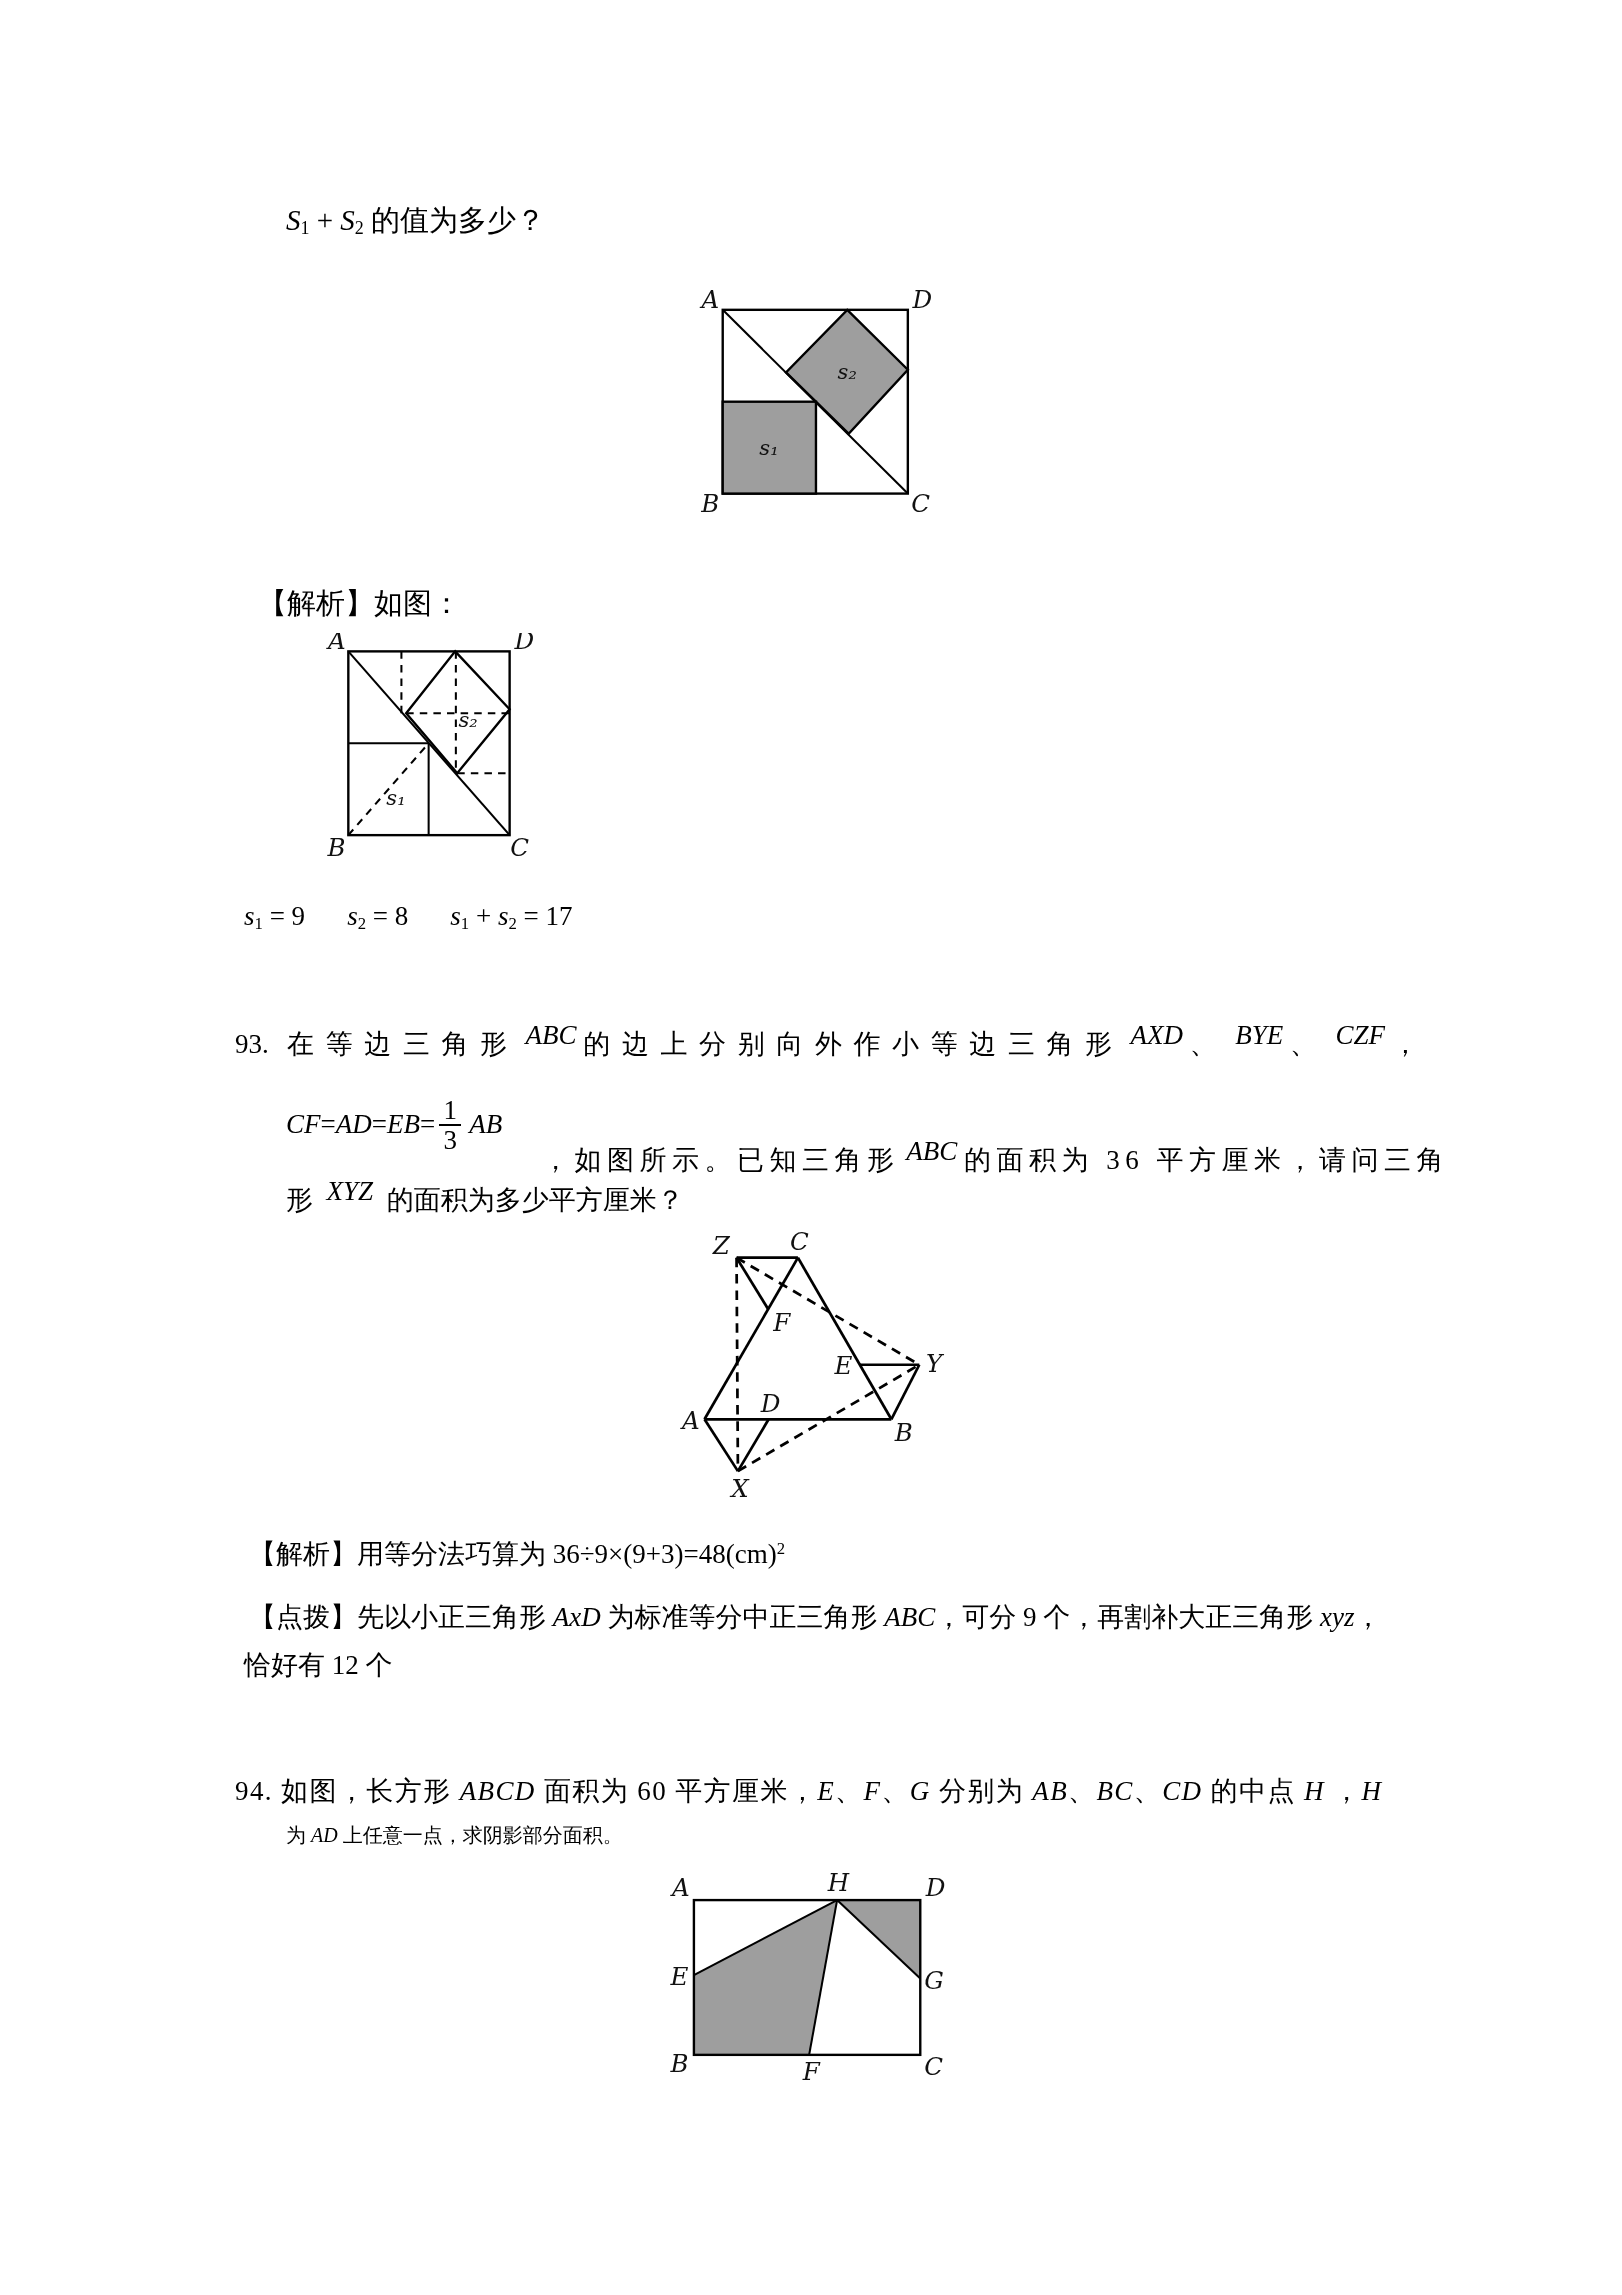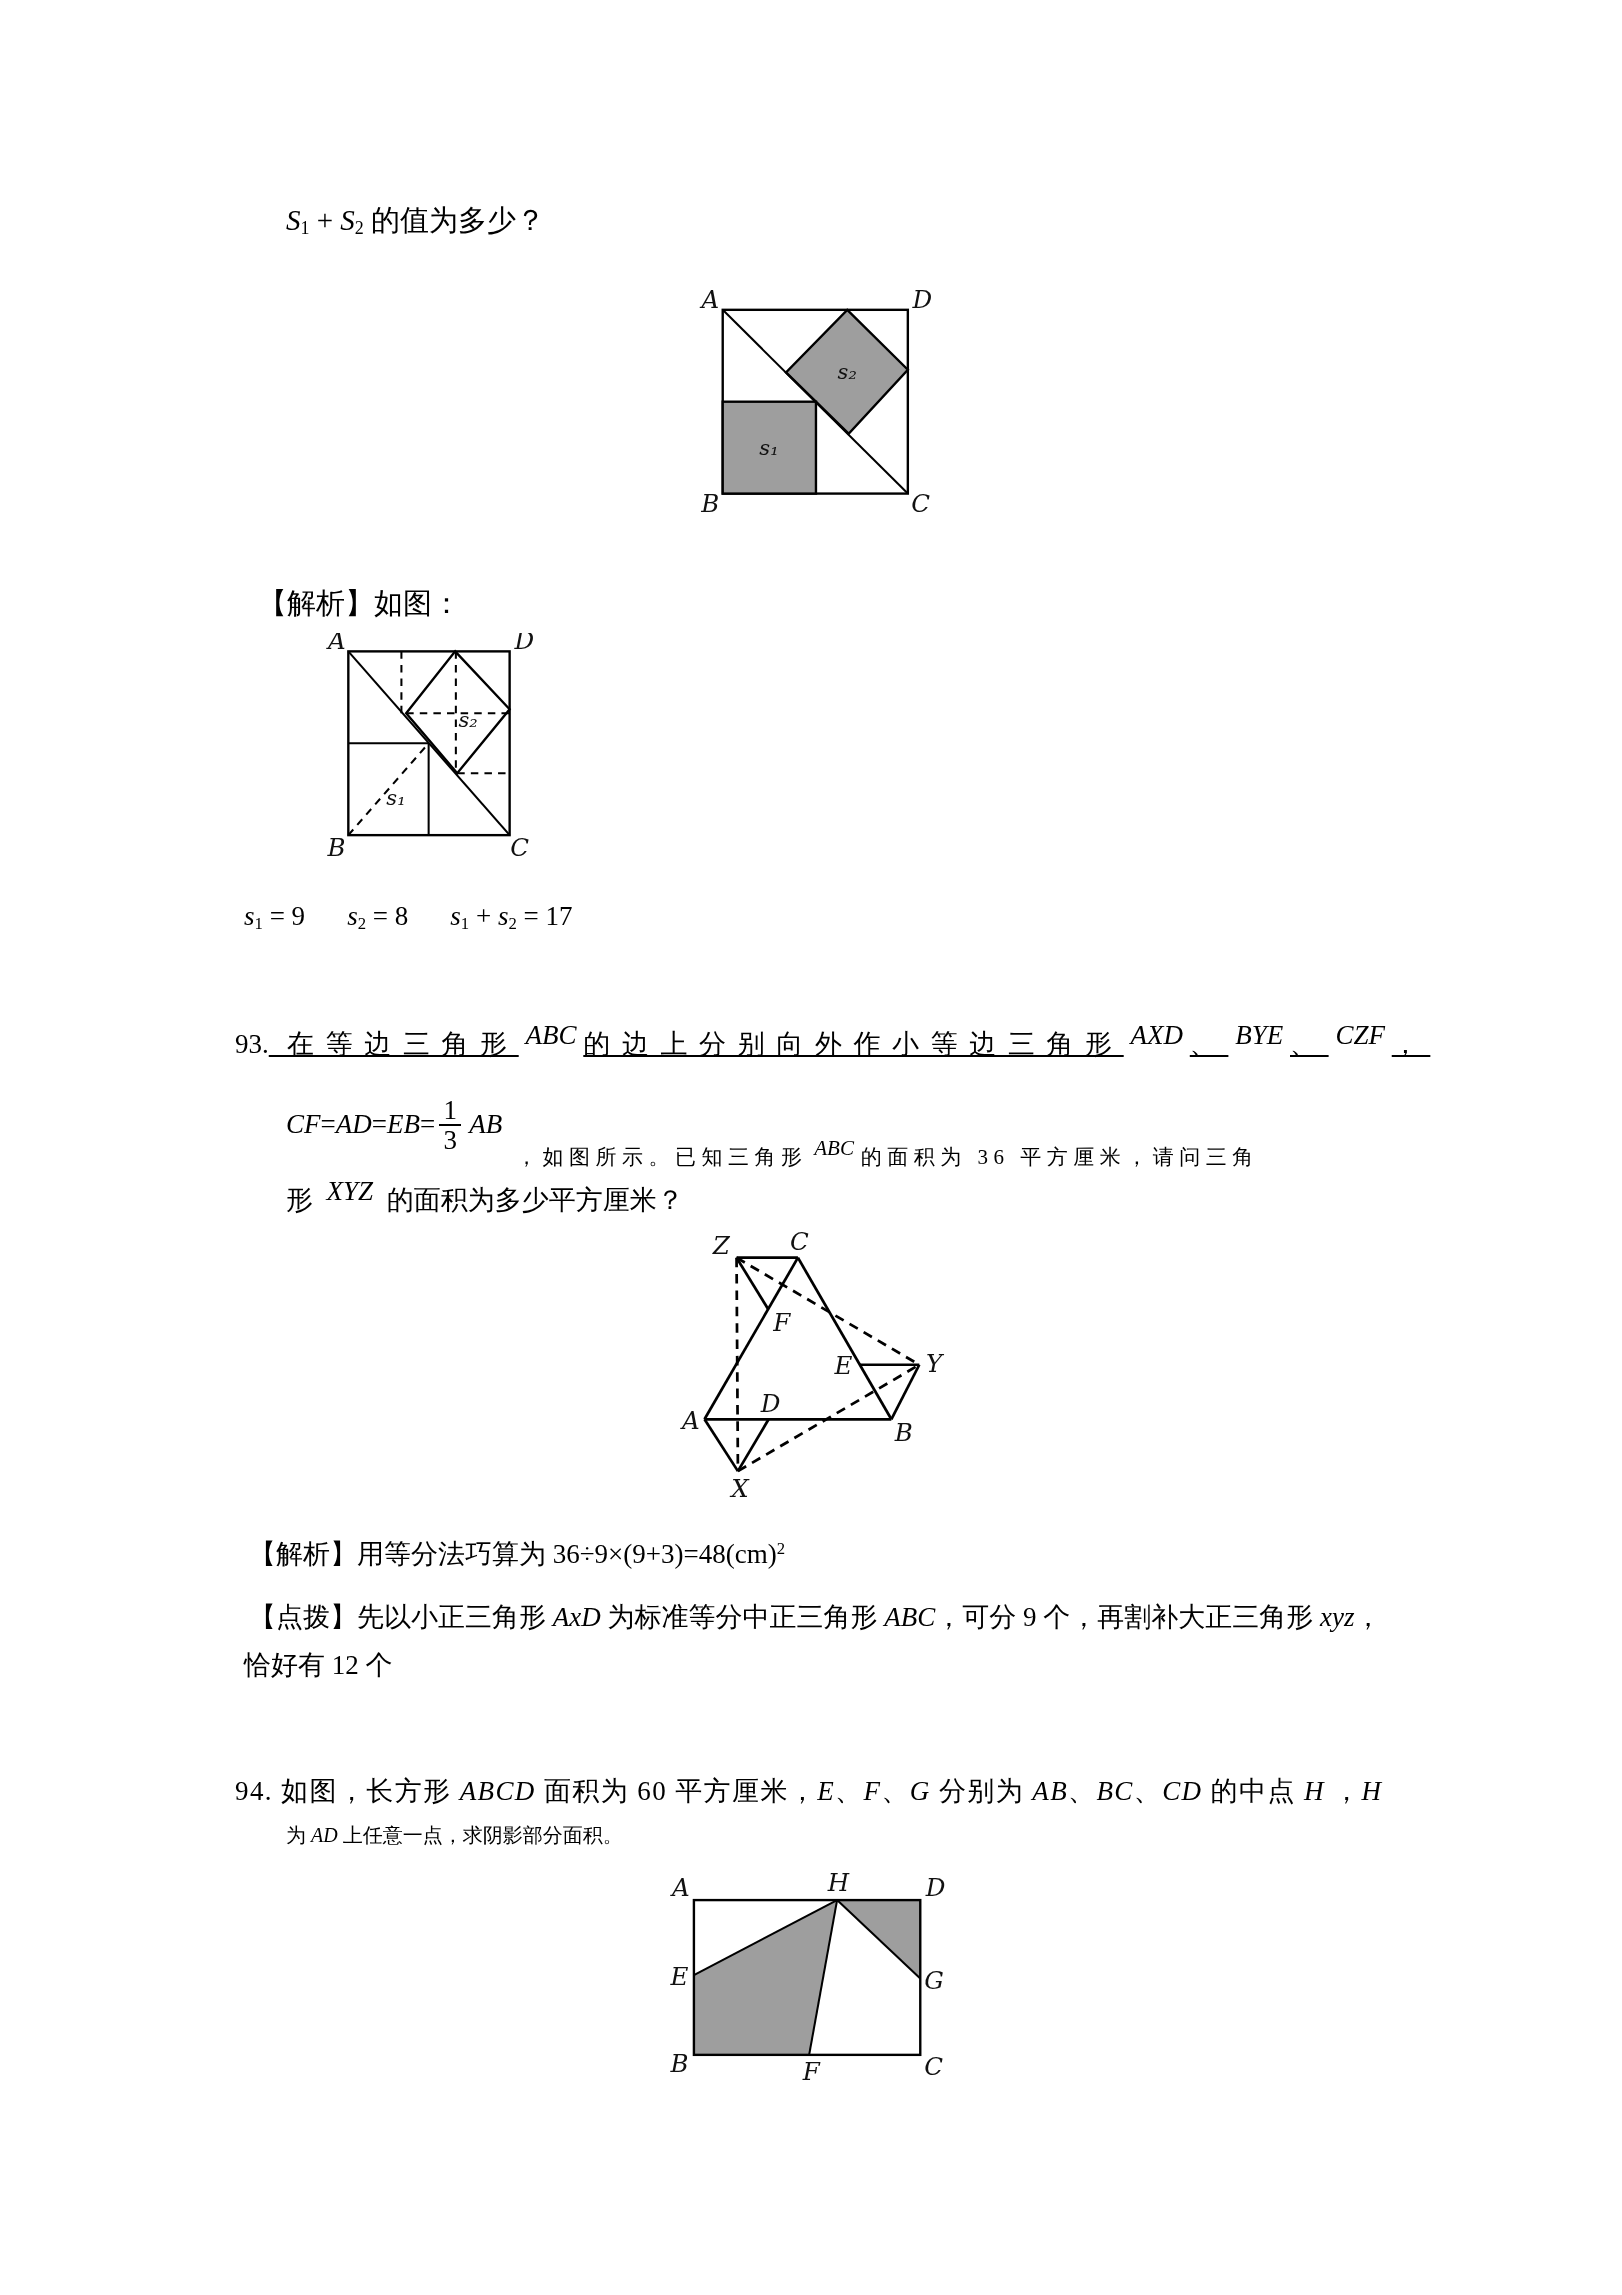--- a/index.html
+++ b/index.html
@@ -1,20 +1,20 @@
 <!DOCTYPE html>
 <html style="font-size:11px"><head>
 <meta charset="utf-8">
 <style>
   html,body{margin:0;padding:0;background:#ffffff;}
   .page{position:relative;width:1623px;height:2295px;background:#ffffff;overflow:hidden;
         font-family:"Liberation Serif","DejaVu Serif",serif;color:#000;}
   .tblock{position:absolute;white-space:nowrap;line-height:1.25;}
   .seg-cn{}
-  .seg-cnj{letter-spacing:11.6px;text-decoration:underline;}
+  .seg-cnj{letter-spacing:11.6px;}
   .seg-cnj2{letter-spacing:5.5px;}
   .seg-rm{}
   .seg-it{font-style:italic;}
   .seg-itup{font-style:italic;position:relative;top:-9.5px;margin:0 6.8px;}
   .seg-sub{font-size:0.62em;vertical-align:-0.25em;}
   .seg-sup{font-size:0.62em;vertical-align:0.55em;}
   .seg-gap{display:inline-block;width:42px;}
   .seg-frac{display:inline-flex;flex-direction:column;align-items:center;vertical-align:middle;
             line-height:1.05;margin:0 8.2px 0 4.1px;}
   .frac-num{border-bottom:2px solid #000;padding:0 4.1px;}
@@ -86,21 +86,21 @@
       <span class="seg-it">AD</span>
       <span class="seg-rm"> = </span>
       <span class="seg-it">EB</span>
       <span class="seg-rm"> = </span>
       <span class="seg-frac">
         <span class="frac-num">1</span>
         <span class="frac-den">3</span>
       </span>
       <span class="seg-it">AB</span>
     </div>
-  <div class="tblock" style="left:516px;top:1144px;font-size:21px"><span class="seg-cnj2">，如图所示。已知三角形</span><span class="seg-itup">ABC</span><span class="seg-cnj2">的面积为 36 平方厘米，请问三角</span></div>
+  <div class="tblock" style="left:542px;top:1144px;font-size:27px"><span class="seg-cnj2">，如图所示。已知三角形</span><span class="seg-itup">ABC</span><span class="seg-cnj2">的面积为 36 平方厘米，请问三角</span></div>
   <div class="tblock" style="left:286px;top:1184px;font-size:27px"><span class="seg-cn">形 </span><span class="seg-itup">XYZ</span><span class="seg-cn"> 的面积为多少平方厘米？</span></div>
 
   <svg class="fig" style="left:675px;top:1227px" width="297" height="283" viewBox="0 0 435 415">
     <line x1="43" y1="282" x2="317" y2="282" class="ln4"></line>
     <line x1="43" y1="282" x2="180" y2="45" class="ln4"></line>
     <line x1="317" y1="282" x2="180" y2="45" class="ln4"></line>
     <line x1="90" y1="45" x2="180" y2="45" class="ln4"></line>
     <line x1="90" y1="45" x2="136" y2="120" class="ln4"></line>
     <line x1="43" y1="282" x2="92" y2="358" class="ln4"></line>
     <line x1="92" y1="358" x2="137" y2="282" class="ln4"></line>

